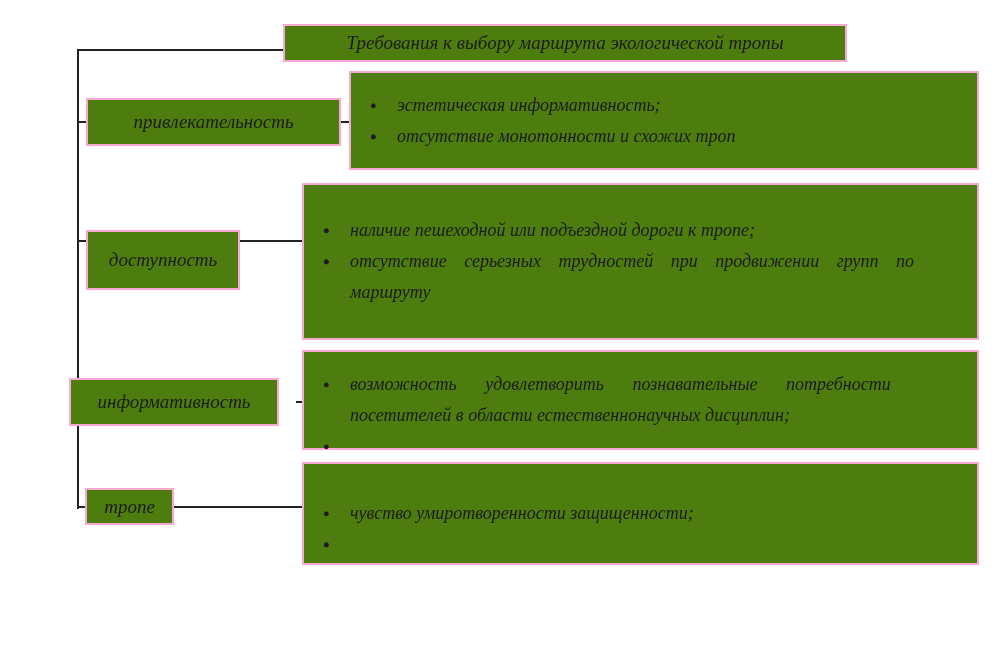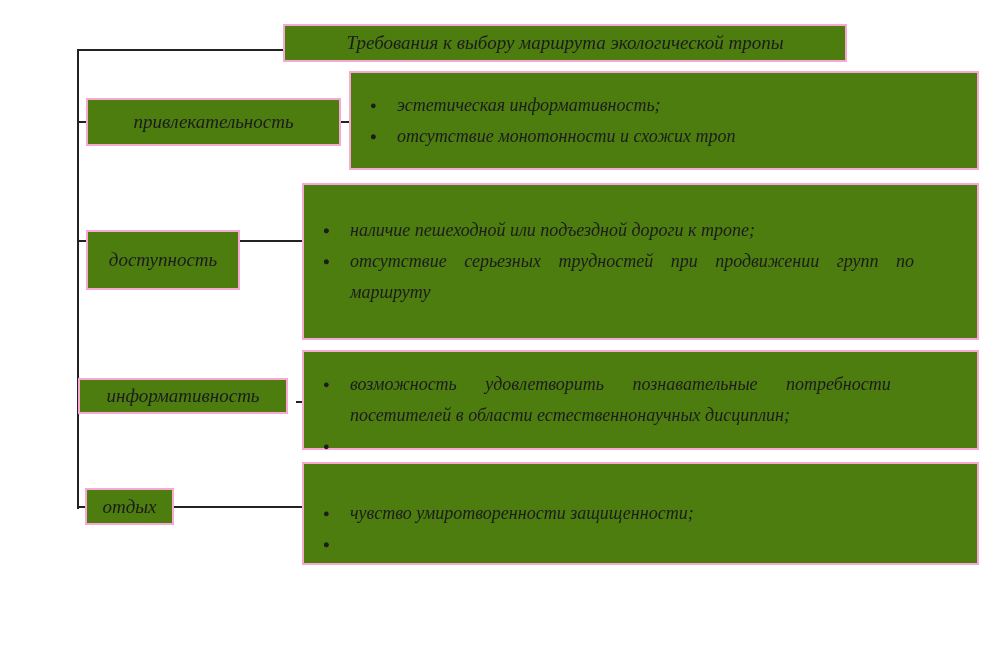--- a/index.html
+++ b/index.html
@@ -97,33 +97,33 @@
   <div class="box listbox" style="left:302px; top:183px; width:677px; height:157px;">
     <ul class="blist">
       <li><span class="blt">●</span></li>
       <li><span class="blt">●</span><span>наличие пешеходной или подъездной дороги к тропе;</span></li>
       <li><span class="blt">●</span></li>
       <li class="stretch-a"><span class="blt">●</span><span>отсутствие серьезных трудностей при продвижении групп по
 маршруту</span></li>
     </ul>
   </div>
 
-  <div class="box catbox" style="left:78px; top:378px; width:210px; height:36px;">
+  <div class="box catbox" style="left:69px; top:378px; width:210px; height:48px;">
     <span>информативность</span>
   </div>
   <div class="box listbox" style="left:302px; top:350px; width:677px; height:100px;">
     <ul class="blist">
       <li class="stretch-b"><span class="blt">●</span><span>возможность удовлетворить познавательные потребности
 посетителей в области естественнонаучных дисциплин;</span></li>
       <li><span class="blt">●</span></li>
     </ul>
   </div>
 
   <div class="box catbox" style="left:85px; top:488px; width:89px; height:37px;">
-    <span>отдых</span>
+    <span>тропе</span>
   </div>
   <div class="box listbox" style="left:302px; top:462px; width:677px; height:103px;">
     <ul class="blist">
       <li><span class="blt">●</span><span>чувство умиротворенности защищенности;</span></li>
       <li><span class="blt">●</span></li>
       <li><span class="blt">●</span></li>
     </ul>
   </div>
 
 

